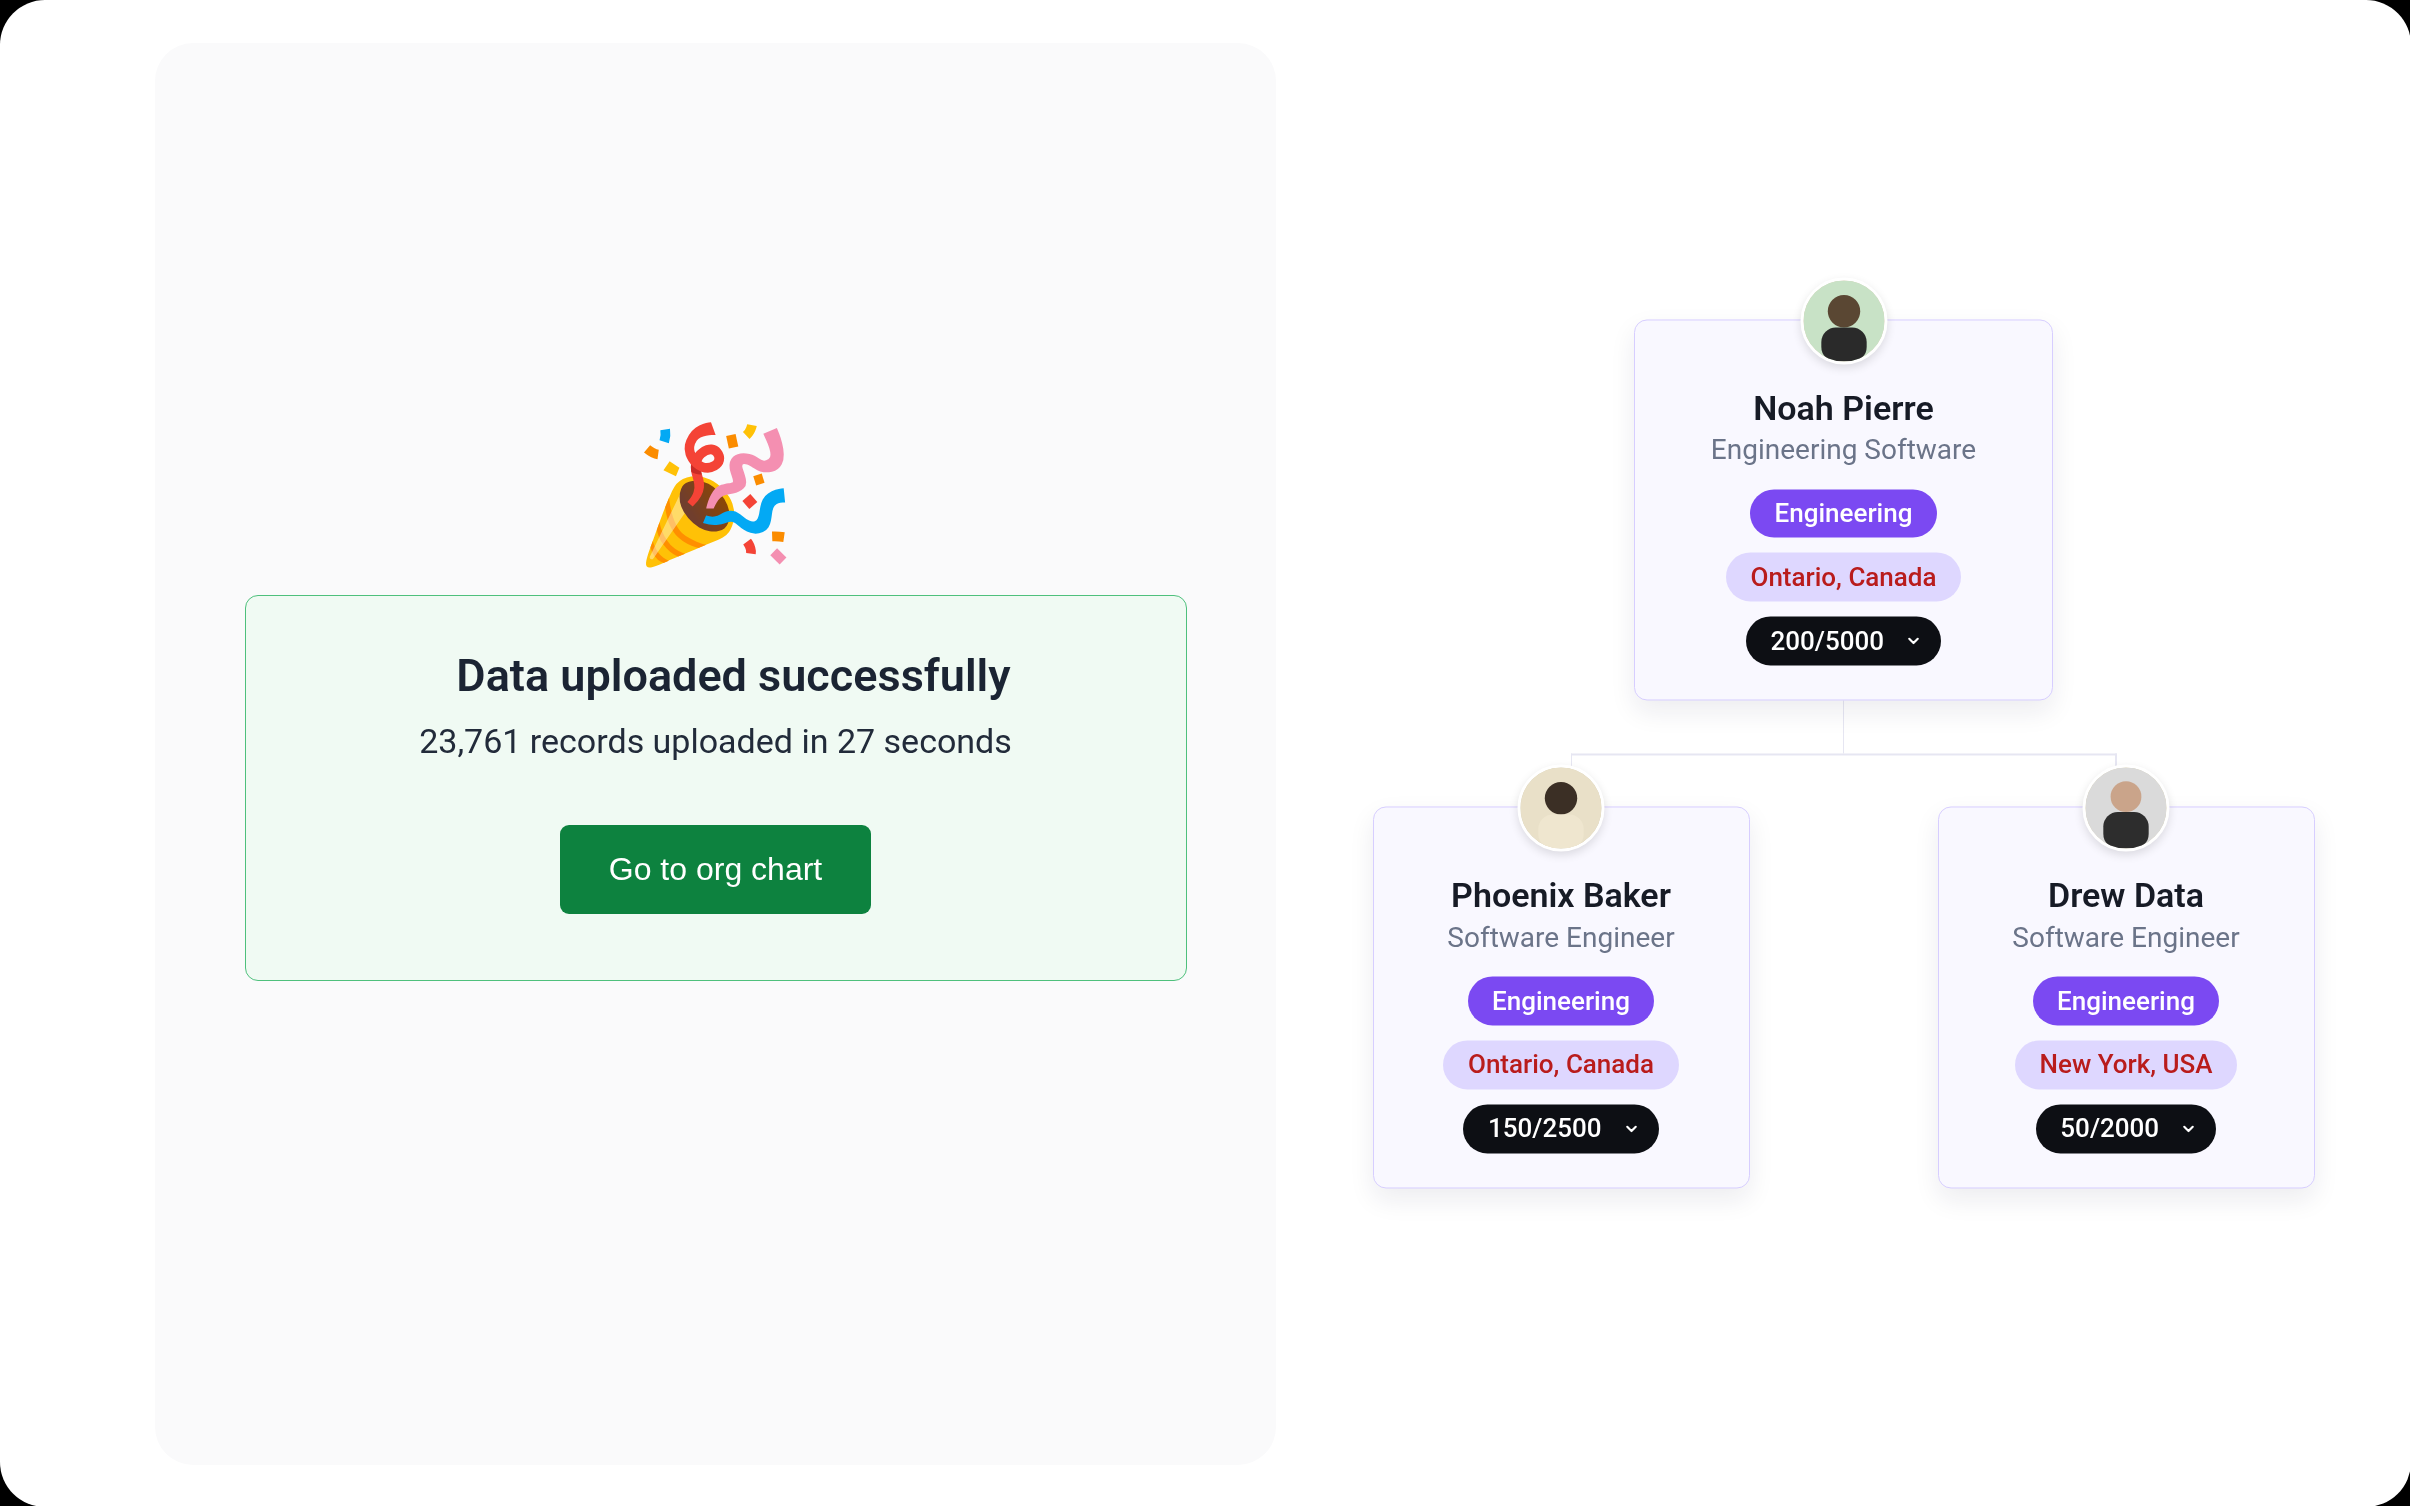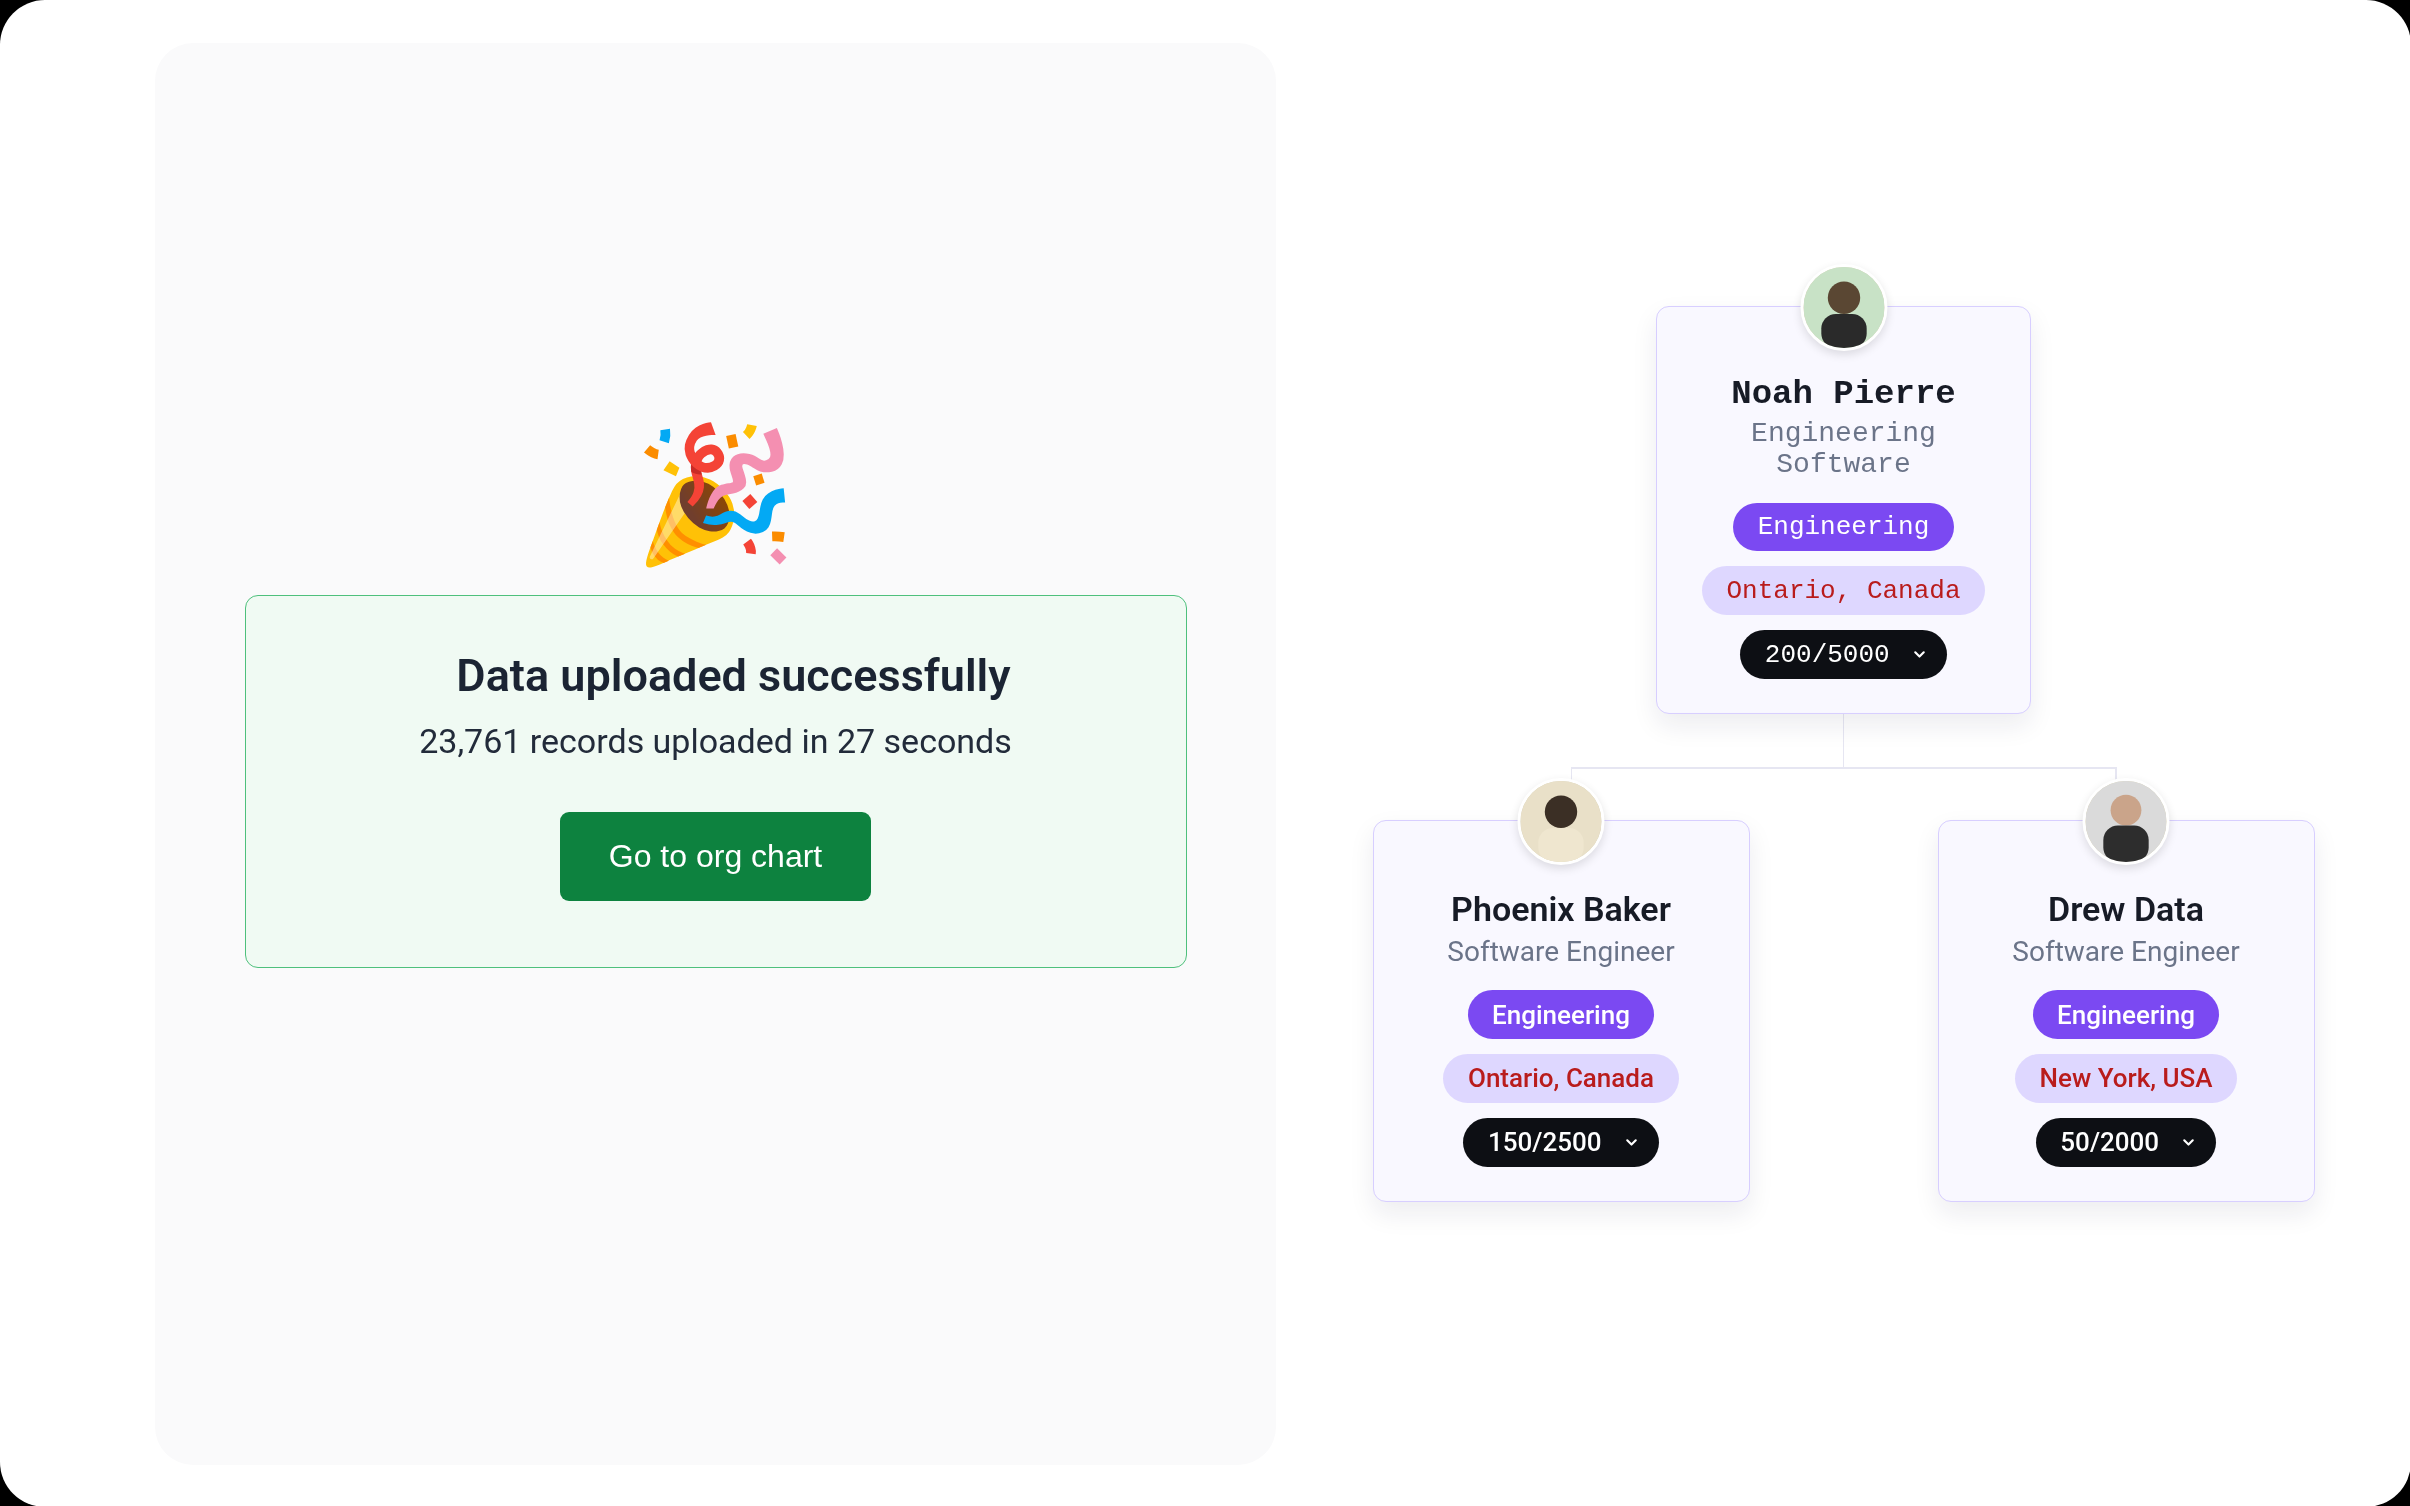--- a/index.html
+++ b/index.html
@@ -64,20 +64,21 @@
     }
     .cta-btn {
       background: #0d823f;
       color: #fff;
       font-size: 32px;
       font-weight: 500;
       border: none;
       border-radius: 9px;
       padding: 26px 49px;
       cursor: pointer;
+      margin-top: 13px;
     }
 
     
     .right-panel {
       flex: 1;
       height: 100%;
       position: relative;
     }
     .org-container {
       position: absolute;
@@ -133,21 +134,21 @@
       background: #f9f8ff;
       border: 1.9px solid #d7ceff;
       border-radius: 13px;
       padding: 68px 30px 34px 30px;
       display: flex;
       flex-direction: column;
       align-items: center;
       text-align: center;
       box-shadow: 0 11.3px 26px rgba(31, 25, 60, 0.08);
     }
-    .node.root { width: 375px; font-family: Liberation Mono, monospace; }
+    .node.root { width: 419px; }
 
     .avatar {
       position: absolute;
       top: -43px;
       left: 50%;
       transform: translateX(-50%);
       width: 87px;
       height: 87px;
       border-radius: 50%;
       background: #d8d2b8;

